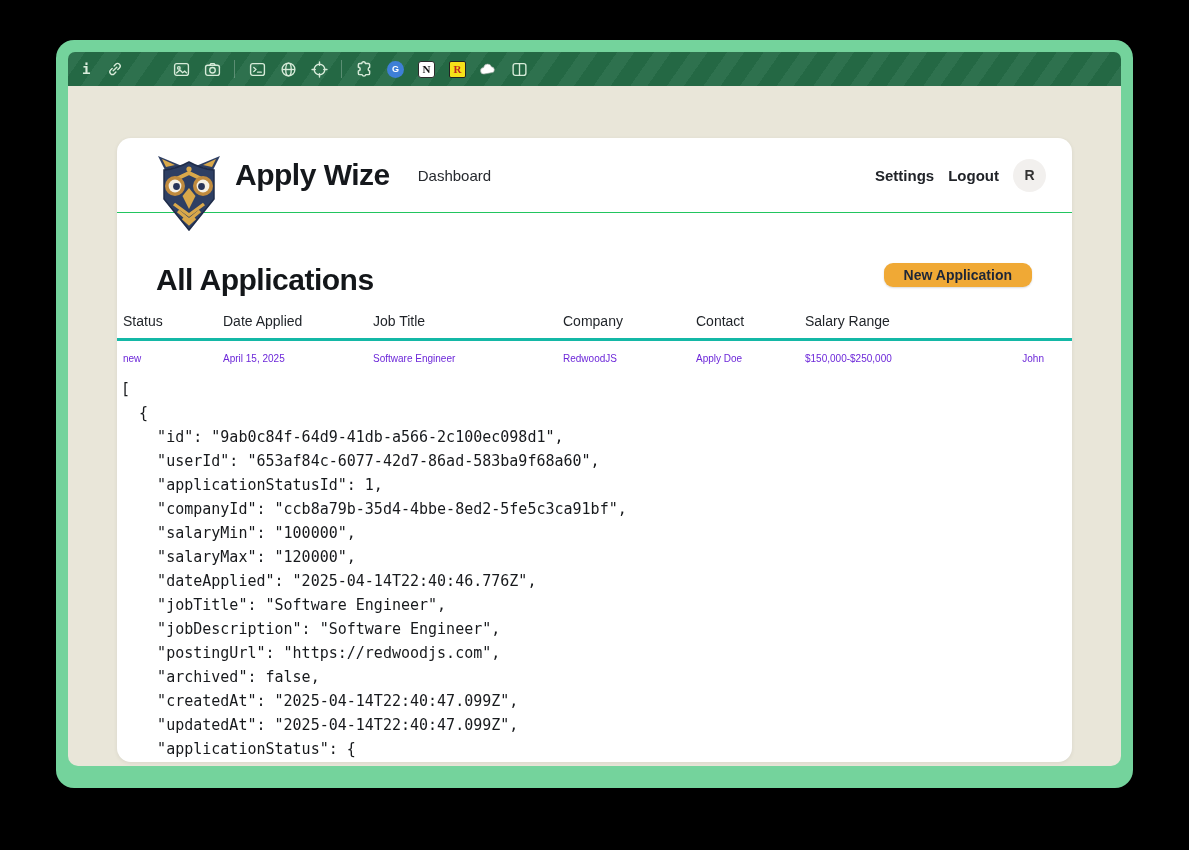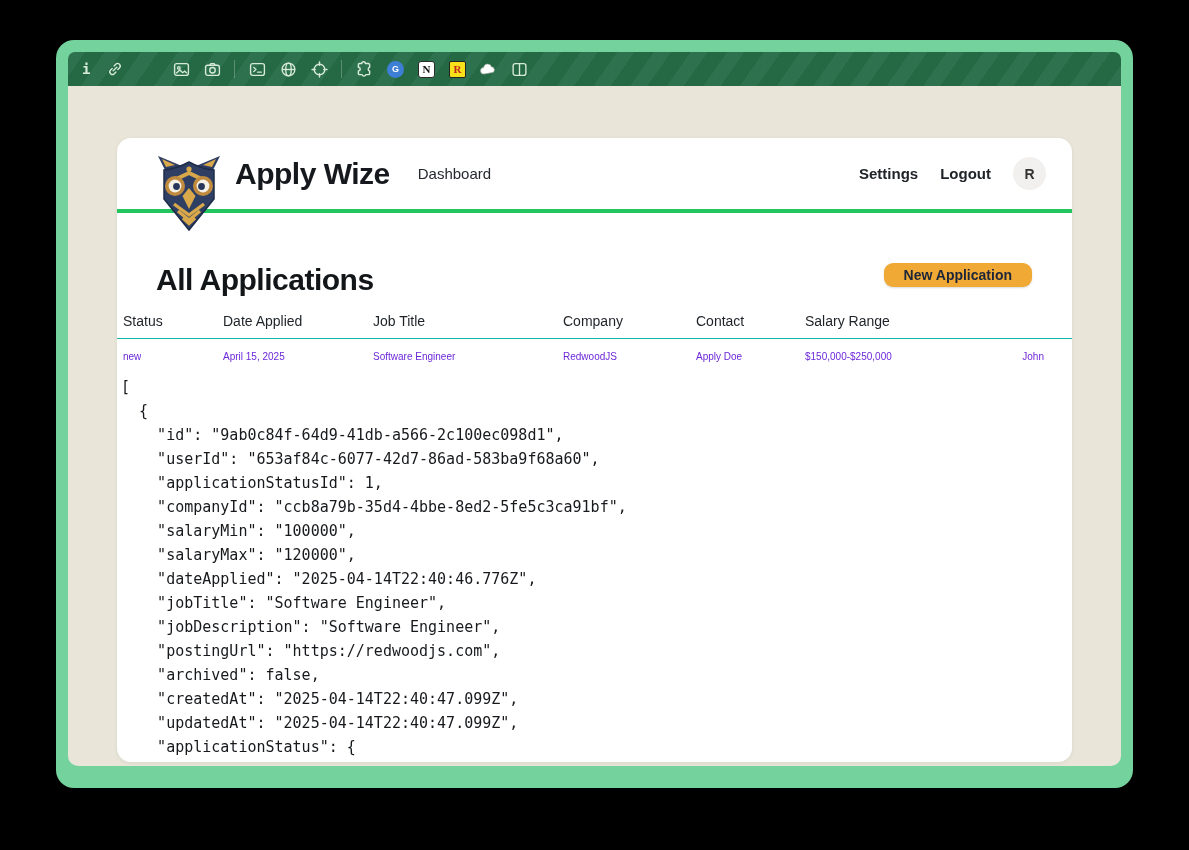--- a/index.html
+++ b/index.html
@@ -22,35 +22,35 @@
   .badge-1p { width:17px; height:17px; border-radius:50%; background:#3e7fd6; color:#fff; display:flex; align-items:center; justify-content:center; font-size:9px; font-weight:bold; position:relative; }
   .badge-notion { width:17px; height:17px; border-radius:3px; background:#fff; border:1px solid #2b2b2b; color:#111; display:flex; align-items:center; justify-content:center; font-size:11px; font-weight:bold; font-family:"Liberation Serif",serif; }
   .badge-r { width:17px; height:17px; border-radius:2px; background:#f7e11a; border:1px solid #222; color:#c0271c; display:flex; align-items:center; justify-content:center; font-size:11px; font-weight:bold; font-family:"Liberation Serif",serif; }
 
   .viewport { position:absolute; left:12px; right:12px; top:46px; bottom:22px;
               background:#e9e6d9; border-radius:0 0 10px 10px; overflow:hidden; }
 
   .card { margin:52px 49px 0; height:624px; background:#fff; border-radius:14px;
           overflow:hidden; box-shadow:0 1px 4px rgba(0,0,0,0.07); position:relative; }
 
-  .app-header { height:75px; border-bottom:4px solid #22c55e; display:flex; align-items:center; padding-right:26px; position:relative; }
+  .app-header { height:75px; border-bottom:1px solid #22c55e; display:flex; align-items:center; padding-right:26px; position:relative; }
   .logo { position:absolute; left:38px; top:16px; width:68px; height:78px; z-index:3; cursor:pointer; }
   .brand { margin-left:118px; font-size:30px; font-weight:800; color:#15181c; letter-spacing:-0.5px; cursor:pointer; }
   .nav-link { margin-left:28px; font-size:15px; color:#26292e; cursor:pointer; }
-  .hdr-right { margin-left:auto; display:flex; align-items:center; gap:22px; }
+  .hdr-right { margin-left:auto; display:flex; align-items:center; gap:14px; }
   .hdr-action { font-size:15px; font-weight:600; color:#202328; cursor:pointer; }
   .avatar { width:33px; height:33px; border-radius:50%; background:#f2f0ee; display:flex; align-items:center; justify-content:center; font-size:14px; font-weight:600; color:#333; cursor:pointer; }
 
   .main-head { display:flex; justify-content:space-between; align-items:flex-start; padding:50px 40px 0 39px; }
   .page-title { font-size:30px; font-weight:800; color:#131619; letter-spacing:-0.5px; }
   .new-btn { background:#f0a935; color:#1d2638; border:none; border-radius:9px; height:24px; padding:0 20px;
              font-family:"Liberation Sans",sans-serif; font-size:14px; font-weight:bold; cursor:pointer; box-shadow:0 1px 2px rgba(0,0,0,0.15); }
 
   table.apps { width:100%; border-collapse:collapse; table-layout:fixed; margin-top:10px; }
-  table.apps th { text-align:left; font-size:14px; font-weight:500; color:#1e2227; padding:6px 6px 9px; border-bottom:1px solid #14b8a6; }
+  table.apps th { text-align:left; font-size:14px; font-weight:500; color:#1e2227; padding:6px 6px 9px; border-bottom:3px solid #14b8a6; }
   table.apps td { font-size:10px; color:#6d28d9; padding:12px 6px 13px; }
   td.view-cell { text-align:right; padding-right:28px !important; cursor:pointer; }
 
   pre.raw { margin:0; padding:0 0 0 4px; font-family:"DejaVu Sans Mono",monospace;
             font-size:15px; line-height:24px; color:#17191c; }
 </style>
 </head>
 <body>
 
 <div class="frame">

